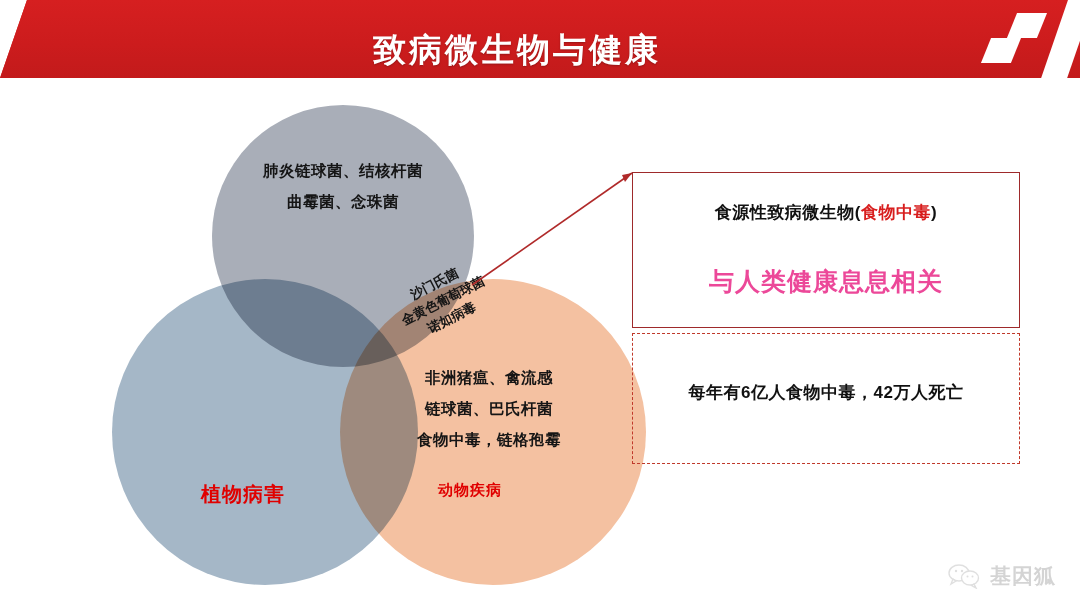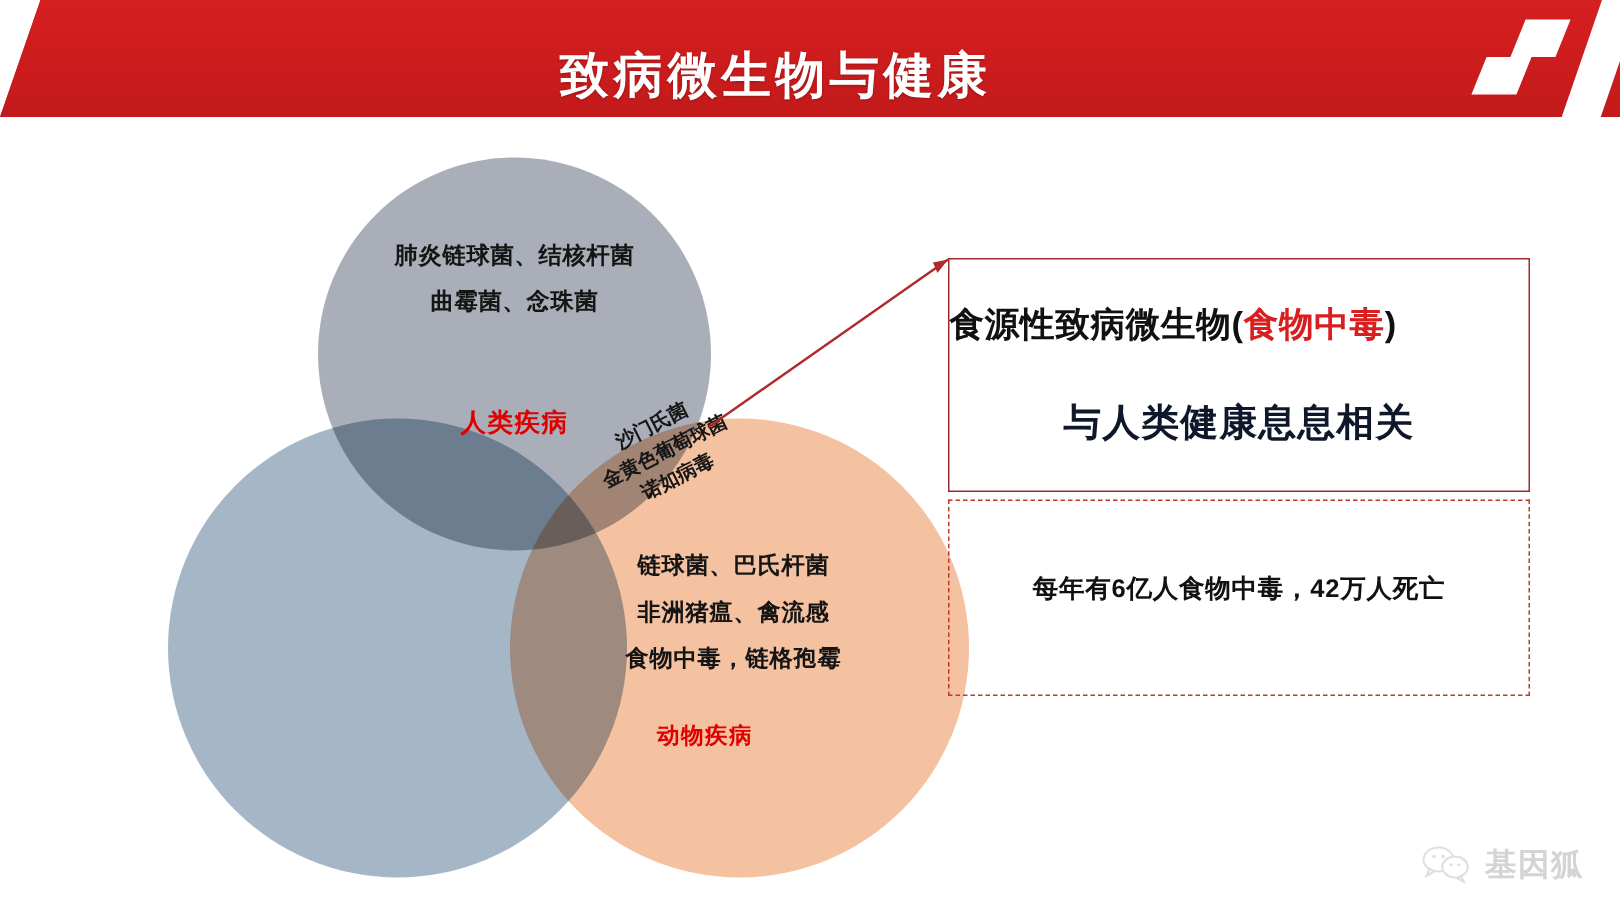--- a/index.html
+++ b/index.html
@@ -95,27 +95,27 @@
   
   #connector{position:absolute;left:0;top:0;width:1080px;height:608px;pointer-events:none;}
 
   
   #panel-solid{
     position:absolute;left:632px;top:172px;width:388px;height:156px;
     border:1.6px solid #9e2a2b;background:#ffffff;box-sizing:border-box;
   }
   #panel-line1{
     position:absolute;left:0;top:28px;width:100%;
-    font-size:23px;font-weight:bold;color:#111111;
+    text-align:center;font-size:17px;font-weight:bold;color:#111111;
     letter-spacing:.5px;white-space:nowrap;
   }
   #panel-line1 .hl{color:#d81e1e;}
   #panel-line2{
     position:absolute;left:0;top:92px;width:100%;
-    text-align:center;font-size:25px;font-weight:bold;color:#0f172a;
+    text-align:center;font-size:25px;font-weight:bold;color:#ec4899;
     letter-spacing:1px;white-space:nowrap;
   }
   #panel-dashed{
     position:absolute;left:632px;top:333px;width:388px;height:131px;
     border:1.8px dashed #c0392b;background:transparent;box-sizing:border-box;
   }
   #panel-dashed-text{
     position:absolute;left:0;top:47px;width:100%;
     text-align:center;font-size:17px;font-weight:bold;color:#111111;
     letter-spacing:.5px;white-space:nowrap;
@@ -147,26 +147,26 @@
 <div id="venn">
 
   <div class="circle" id="circle-human"></div>
   <div class="circle" id="circle-plant"></div>
   <div class="circle" id="circle-animal"></div>
 
   <div class="venn-text" id="text-human">
       <div>肺炎链球菌、结核杆菌</div>
       <div>曲霉菌、念珠菌</div>
     </div>
-  <div class="venn-label" id="label-human">人类疾病</div>
-
+
+  <div class="venn-label" id="label-plant">植物病害</div>
 
   <div class="venn-text" id="text-animal">
+      <div>非洲猪瘟、禽流感</div>
       <div>链球菌、巴氏杆菌</div>
-      <div>非洲猪瘟、禽流感</div>
       <div>食物中毒，链格孢霉</div>
     </div>
   <div class="venn-label" id="label-animal">动物疾病</div>
 
   <div id="text-center">
       <div>沙门氏菌</div>
       <div>金黄色葡萄球菌</div>
       <div>诺如病毒</div>
     </div>
 </div>

